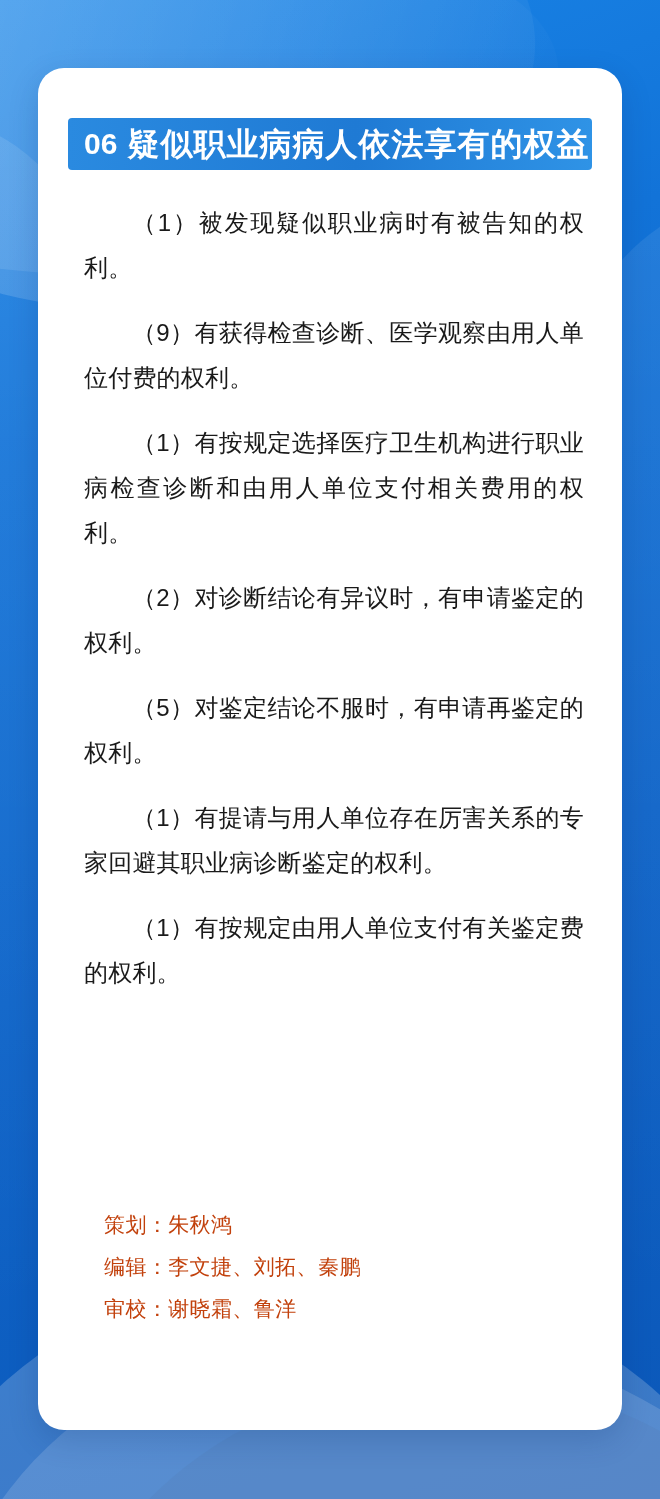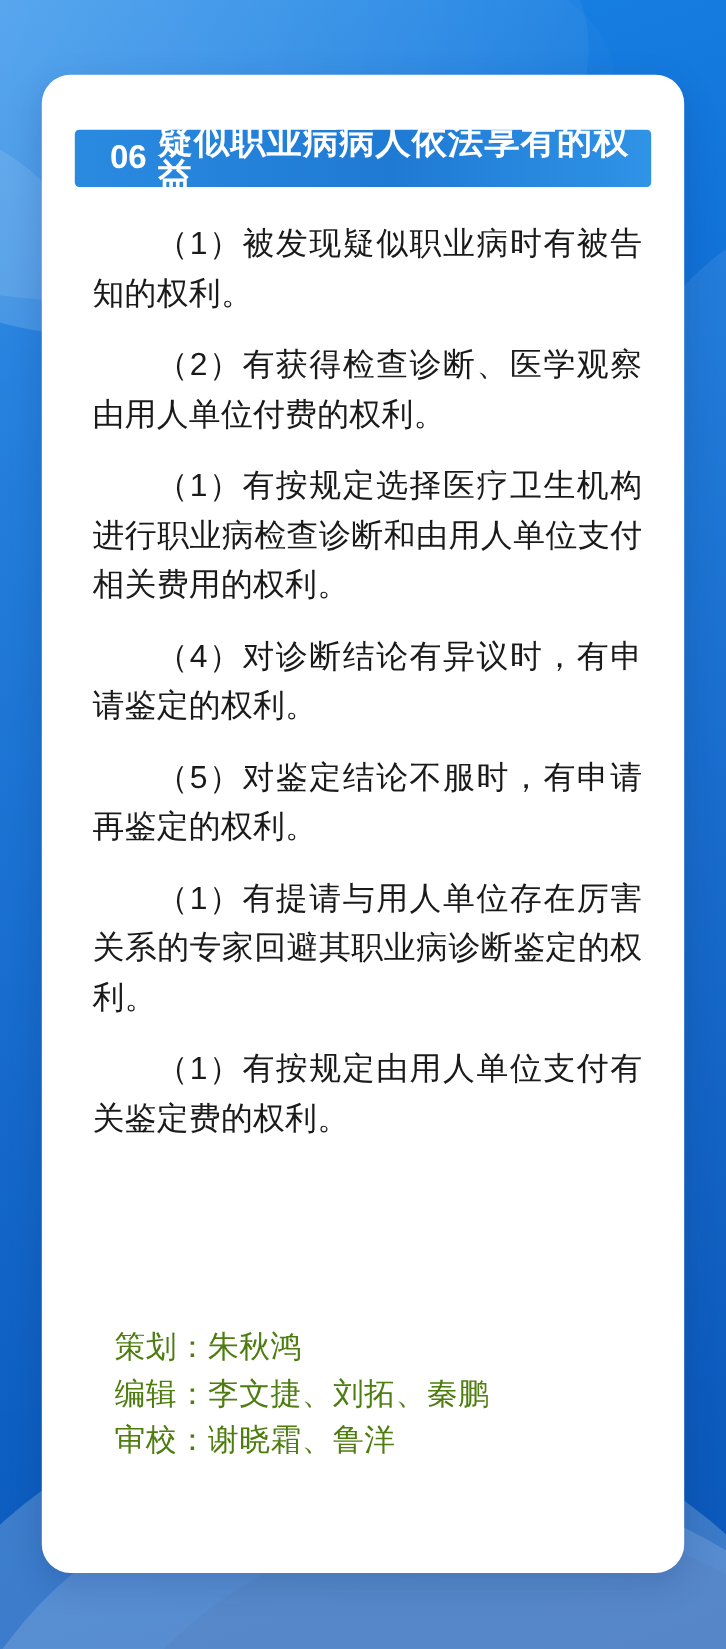--- a/index.html
+++ b/index.html
@@ -105,21 +105,21 @@
     position: absolute;
     left: 30px;
     top: 50px;
     width: 524px;
     height: 52px;
     background: linear-gradient(90deg, #2a8ae0 0%, #1f7ad4 55%, #2f93e6 100%);
     border-radius: 4px;
     display: flex;
     align-items: center;
     box-sizing: border-box;
-    padding-left: 32px;
+    padding-left: 16px;
   }
   .title-num {
     color: #ffffff;
     font-size: 30px;
     font-weight: bold;
     letter-spacing: 0px;
     line-height: 1;
     margin-right: 10px;
   }
   .title-text {
@@ -131,37 +131,37 @@
   }
 
   .body-text {
     position: absolute;
     left: 46px;
     top: 132px;
     width: 500px;
   }
   .para {
     color: #1a1a1a;
-    font-size: 29px;
+    font-size: 24px;
     line-height: 45px;
     text-indent: 2em;
     margin: 0 0 20px 0;
     letter-spacing: 0.2px;
     text-align: justify;
   }
 
   .credits {
     position: absolute;
     left: 66px;
     bottom: 100px;
     width: 470px;
   }
   .credit-line {
-    color: #4d7c0f;
-    font-size: 28px;
+    color: #c2410c;
+    font-size: 21px;
     line-height: 42px;
     margin: 0;
     letter-spacing: 0.4px;
   }
 </style>
 </head>
 <body>
 
 <div class="poster">
 
@@ -175,23 +175,23 @@
 
   <div class="card">
 
     <div class="title-bar">
       <span class="title-num">06</span>
       <span class="title-text">疑似职业病病人依法享有的权益</span>
     </div>
 
     <div class="body-text">
       <p class="para">（1）被发现疑似职业病时有被告知的权利。</p>
-      <p class="para">（2）有获得检查诊断、医学观察由用人单位付费的权利。</p>
+      <p class="para">（9）有获得检查诊断、医学观察由用人单位付费的权利。</p>
       <p class="para">（1）有按规定选择医疗卫生机构进行职业病检查诊断和由用人单位支付相关费用的权利。</p>
-      <p class="para">（4）对诊断结论有异议时，有申请鉴定的权利。</p>
+      <p class="para">（2）对诊断结论有异议时，有申请鉴定的权利。</p>
       <p class="para">（5）对鉴定结论不服时，有申请再鉴定的权利。</p>
       <p class="para">（1）有提请与用人单位存在厉害关系的专家回避其职业病诊断鉴定的权利。</p>
       <p class="para">（1）有按规定由用人单位支付有关鉴定费的权利。</p>
     </div>
 
     <div class="credits">
       <p class="credit-line">策划：朱秋鸿</p>
       <p class="credit-line">编辑：李文捷、刘拓、秦鹏</p>
       <p class="credit-line">审校：谢晓霜、鲁洋</p>
     </div>

